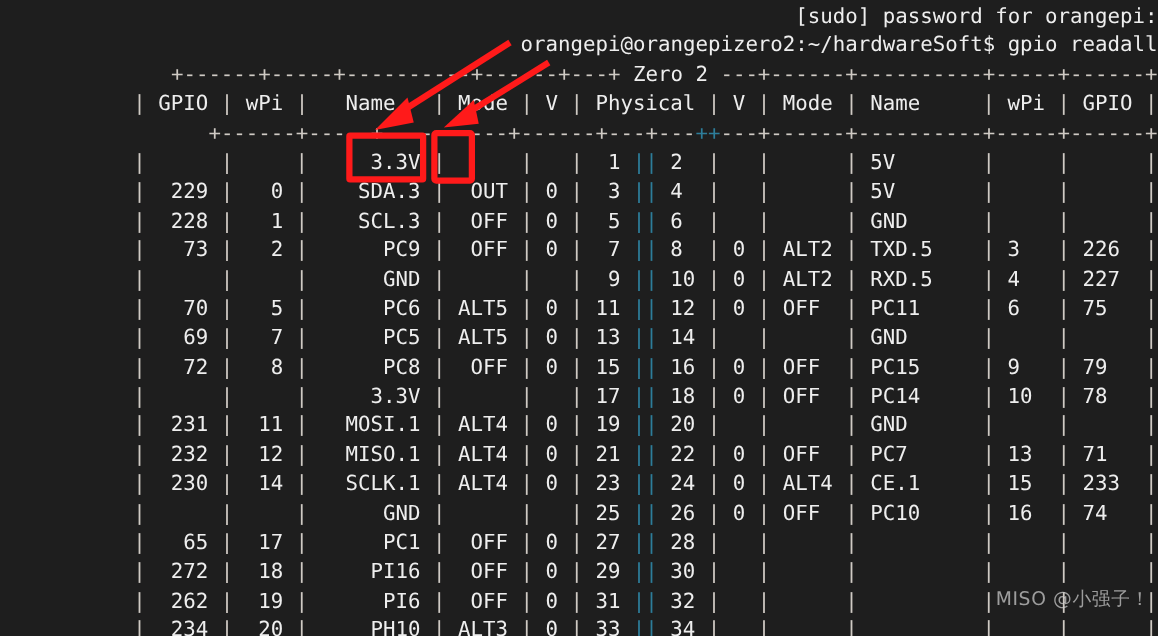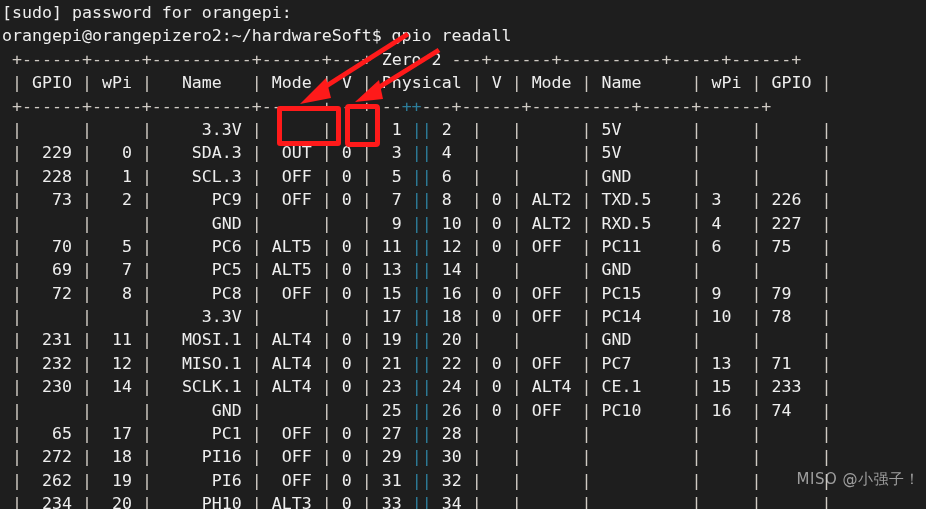--- a/index.html
+++ b/index.html
@@ -20,21 +20,21 @@
     left:0;top:0;
     width:926px;
     padding:1px 0 0 2px;
     box-sizing:border-box;
     font-size:16.6px;
     line-height:23.4px;
     letter-spacing:0px;
     white-space:pre;
     color:#e8e8e8;
   }
-  .line{height:23.4px;white-space:pre;}
+  .line{height:23.4px;white-space:pre;text-align:right;}
   .bar{color:#cfcac4;}
   .txt{color:#eeeeee;}
   .dbl{color:#2d7d9a;}
   
   .ann{position:absolute;pointer-events:none;}
   .box-out{
     left:277px;top:106px;width:54px;height:30px;
     border:5px solid #ff1a1a;border-radius:3px;
   }
   .box-v{

